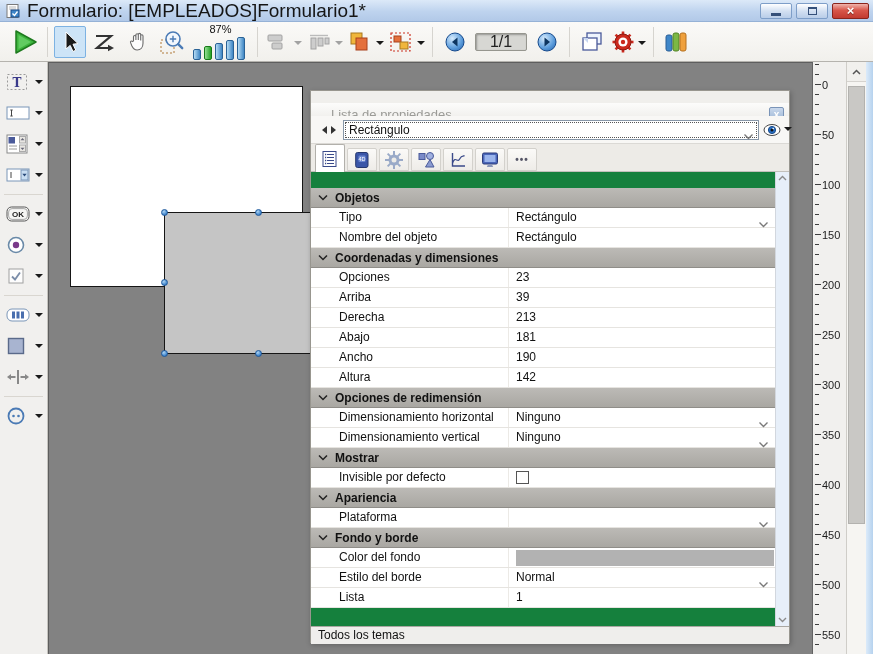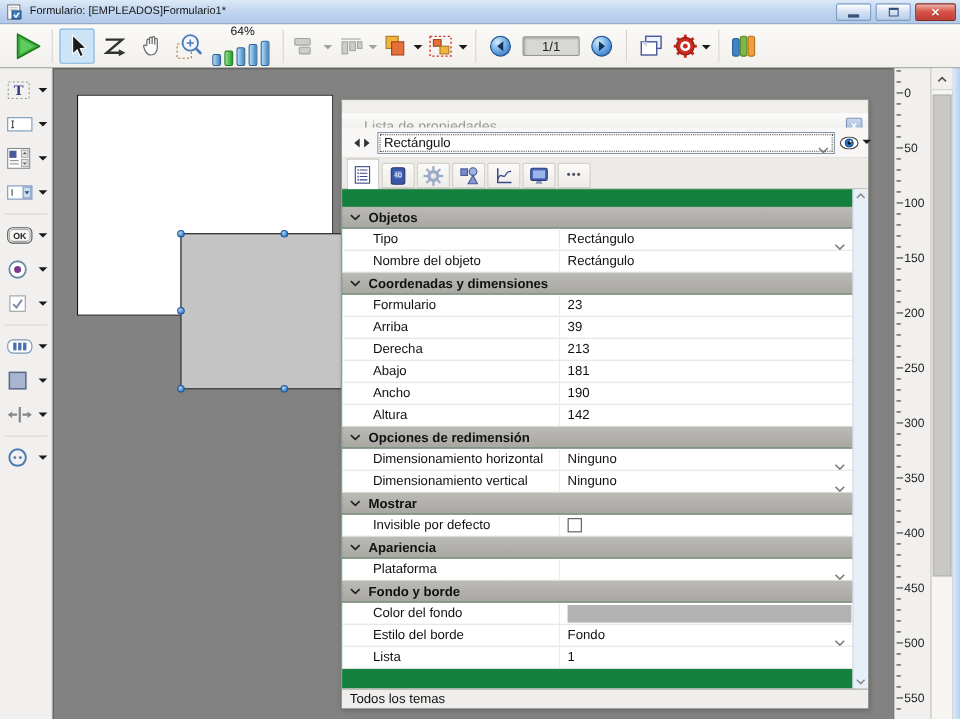--- a/index.html
+++ b/index.html
@@ -9,21 +9,21 @@
     font-family:"Liberation Sans",sans-serif;background:#828282;
     -webkit-font-smoothing:antialiased;
   }
   
   .titlebar{
     position:absolute;left:0;top:0;width:873px;height:22px;
     background:linear-gradient(#dce9f8,#bed3ee 55%,#b2c9e8);
     border-bottom:1px solid #96b2d6;display:flex;align-items:center;
   }
   .titlebar .app-icon{margin:0 6px 0 5px;display:flex;}
-  .titlebar .title{font-size:10px;color:#151515;}
+  .titlebar .title{font-size:19px;color:#151515;}
   .winbtn{position:absolute;top:3px;height:16px;border-radius:2px;
     display:flex;align-items:center;justify-content:center;}
   .winbtn.min,.winbtn.max{width:32px;background:linear-gradient(#ffffff,#d3e0f2 50%,#b9cde8);
     border:1px solid #7e9ec8;}
   .winbtn.min{left:760px;} .winbtn.max{left:796px;}
   .winbtn.close{left:832px;width:37px;background:linear-gradient(#f0b4ac,#d8564a 45%,#c23a30);
     border:1px solid #8a241c;color:#fff;font-weight:bold;font-size:13px;line-height:12px;
     text-shadow:0 1px 1px rgba(0,0,0,.4);}
   .glyph-min{width:10px;height:3px;background:#35507a;margin-top:6px;}
   .glyph-max{width:9px;height:8px;border:1px solid #35507a;border-top-width:2px;}
@@ -45,21 +45,21 @@
   .zoom-widget{display:flex;flex-direction:column;align-items:center;margin:0 4px;position:relative;}
   .zoom-label{font-size:11px;color:#111;line-height:11px;margin-bottom:1px;}
   .zoom-bars{display:flex;align-items:flex-end;height:24px;}
   .zbar{width:8px;border-radius:2px;margin-right:3px;
     background:linear-gradient(90deg,#b5dcf5,#3f86c4);border:1px solid #2a6296;position:relative;}
   .zbar.active{background:linear-gradient(90deg,#96e096,#24a024);border-color:#177a17;}
   .zmark{position:absolute;bottom:-6px;width:0;height:0;
     border:3px solid transparent;border-bottom-color:#000;}
   .page-field{width:52px;height:18px;background:#d7d7d3;border:1px solid #96968f;
     border-radius:2px;box-shadow:inset 1px 1px 2px rgba(0,0,0,.3);
-    font-size:12px;color:#222;text-align:center;line-height:16px;margin:0 3px;}
+    font-size:16px;color:#222;text-align:center;line-height:16px;margin:0 3px;}
   
   .sidebar{position:absolute;left:0;top:62px;width:48px;height:592px;
     background:#f1f0ee;border-right:1px solid #c6c4bf;padding-top:5px;}
   .sb-item{height:30px;display:flex;align-items:center;justify-content:space-between;
     padding:0 4px 0 5px;margin-bottom:1px;}
   .sb-dd{width:0;height:0;border:4px solid transparent;border-top-color:#1a1a1a;margin-top:4px;}
   .sb-sep{height:1px;background:#d9d6d0;margin:4px 4px;}
   
   .canvas{position:absolute;left:48px;top:62px;width:764px;height:592px;background:#828282;
     border-top:1px solid #5e5e5e;border-left:1px solid #5e5e5e;}
@@ -196,21 +196,21 @@
         <span class="icon" style="display: flex;">
           <svg width="26" height="26" viewBox="0 0 26 26">
             <rect x="2" y="11" width="13" height="13" fill="none" stroke="#b07a3a" stroke-width="1" stroke-dasharray="2 2"></rect>
             <circle cx="14" cy="10" r="7" fill="#f2f7fd" stroke="#4a7ab5" stroke-width="1.6"></circle>
             <path d="M10.8 10 h6.4 M14 6.8 v6.4" stroke="#4a7ab5" stroke-width="1.4"></path>
             <path d="M19.2 15.2 l4 4" stroke="#4a7ab5" stroke-width="2.4" stroke-linecap="round"></path>
           </svg>
         </span>
       </div>
       <div class="zoom-widget">
-        <div class="zoom-label">64%</div>
+        <div class="zoom-label">87%</div>
         <div class="zoom-bars">
           <div class="zbar" style="height: 11px;"></div>
           <div class="zbar active" style="height: 14px;">
             <span class="zmark" style="left: 0px;"></span>
           </div>
           <div class="zbar" style="height: 17px;"></div>
           <div class="zbar" style="height: 20px;"></div>
           <div class="zbar" style="height: 23px;"></div>
         </div>
       </div>
@@ -576,21 +576,21 @@
         </div>
         <div class="sec-hdr">
           <span class="chev">
             <svg width="10" height="7" viewBox="0 0 10 7">
               <path d="M1 1.5 L5 5.5 L9 1.5" fill="none" stroke="#222" stroke-width="1.5"></path>
             </svg>
           </span>
           <span class="sec-title">Coordenadas y dimensiones</span>
         </div>
         <div class="prow">
-          <div class="plabel">Formulario</div>
+          <div class="plabel">Opciones</div>
           <div class="pvalue">
             <span>23</span>
           </div>
         </div>
         <div class="prow">
           <div class="plabel">Arriba</div>
           <div class="pvalue">
             <span>39</span>
           </div>
         </div>
@@ -684,21 +684,21 @@
         </div>
         <div class="prow">
           <div class="plabel">Color del fondo</div>
           <div class="pvalue">
             <span class="pswatch" style="background: rgb(178, 178, 178);"></span>
           </div>
         </div>
         <div class="prow">
           <div class="plabel">Estilo del borde</div>
           <div class="pvalue">
-            <span>Fondo</span>
+            <span>Normal</span>
             <span class="chev"><svg width="11" height="7" viewBox="0 0 11 7">
                 <path d="M1.5 1.5 L5.5 5.5 L9.5 1.5" fill="none" stroke="#7a7a7a" stroke-width="1.4"></path>
               </svg></span>
           </div>
         </div>
         <div class="prow">
           <div class="plabel">Lista</div>
           <div class="pvalue">
             <span>1</span>
           </div>

